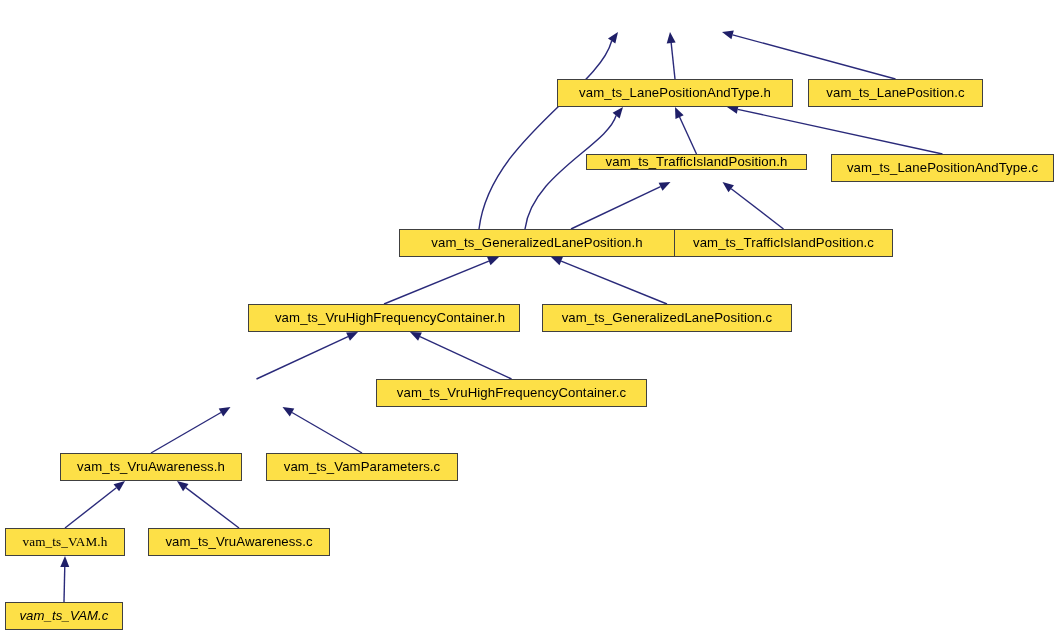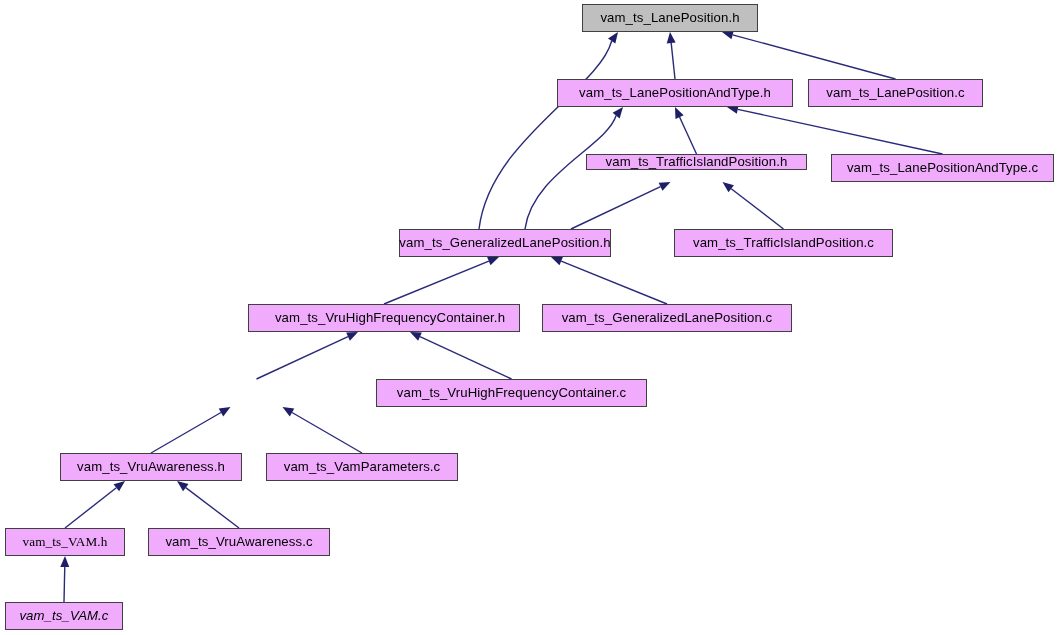--- a/index.html
+++ b/index.html
@@ -21,21 +21,21 @@
     position: absolute;
     left: 0;
     top: 0;
     width: 1062px;
     height: 635px;
   }
   .node-box {
     position: absolute;
     box-sizing: border-box;
     border: 1px solid #404040;
-    background: #f0abfc;
+    background: #fde047;
     color: #000000;
     font-family: "Liberation Sans", sans-serif;
     font-size: 13.2px;
     line-height: 1;
     display: flex;
     align-items: center;
     justify-content: center;
     white-space: nowrap;
     letter-spacing: 0.1px;
   }
@@ -89,36 +89,33 @@
       <polygon points="230.5,407 223.2326420869955,416.40401557656577 218.72524706679496,408.61406113948004" class="edge-head"></polygon>
       <path d="M 362 453 L 292.02105542310477 412.5090383580229" class="edge-path"></path>
       <polygon points="282.5,407 294.27475293320504,408.61406113948004 289.7673579130045,416.40401557656577" class="edge-head"></polygon>
       <path d="M 65 528 L 116.34049141118112 487.7832817279081" class="edge-path"></path>
       <polygon points="125,481 119.11547029987081,491.3258079687886 113.56551252249143,484.2407554870276" class="edge-head"></polygon>
       <path d="M 239 528 L 185.76595097979725 487.6451563879108" class="edge-path"></path>
       <polygon points="177,481 188.48442404757895,484.0590855325392 183.04747791201555,491.2312272432824" class="edge-head"></polygon>
       <path d="M 64 602 L 64.76092605049863 566.9974016770631" class="edge-path"></path>
       <polygon points="65,556 69.25986310020625,567.0952046564046 60.261989000791004,566.8995986977216" class="edge-head"></polygon>
     </svg>
-<div class="node-box root" style="left: 582px; top: 4px; width: 176px; height: 28px;">
-      <span class="node-label">vam_ts_LanePosition.h</span>
-    </div>
     <div class="node-box" style="left: 557px; top: 79px; width: 236px; height: 28px;">
       <span class="node-label">vam_ts_LanePositionAndType.h</span>
     </div>
     <div class="node-box" style="left: 808px; top: 79px; width: 175px; height: 28px;">
       <span class="node-label">vam_ts_LanePosition.c</span>
     </div>
     <div class="node-box" style="left: 586px; top: 154px; width: 221px; height: 16px;">
       <span class="node-label">vam_ts_TrafficIslandPosition.h</span>
     </div>
     <div class="node-box" style="left: 831px; top: 154px; width: 223px; height: 28px;">
       <span class="node-label">vam_ts_LanePositionAndType.c</span>
     </div>
-    <div class="node-box" style="left: 399px; top: 229px; width: 212px; height: 28px;">
+    <div class="node-box" style="left: 399px; top: 229px; width: 276px; height: 28px;">
       <span class="node-label">vam_ts_GeneralizedLanePosition.h</span>
     </div>
     <div class="node-box" style="left: 674px; top: 229px; width: 219px; height: 28px;">
       <span class="node-label">vam_ts_TrafficIslandPosition.c</span>
     </div>
     <div class="node-box" style="left: 248px; top: 304px; width: 272px; height: 28px; padding-left: 12px;">
       <span class="node-label">vam_ts_VruHighFrequencyContainer.h</span>
     </div>
     <div class="node-box" style="left: 542px; top: 304px; width: 250px; height: 28px;">
       <span class="node-label">vam_ts_GeneralizedLanePosition.c</span>

